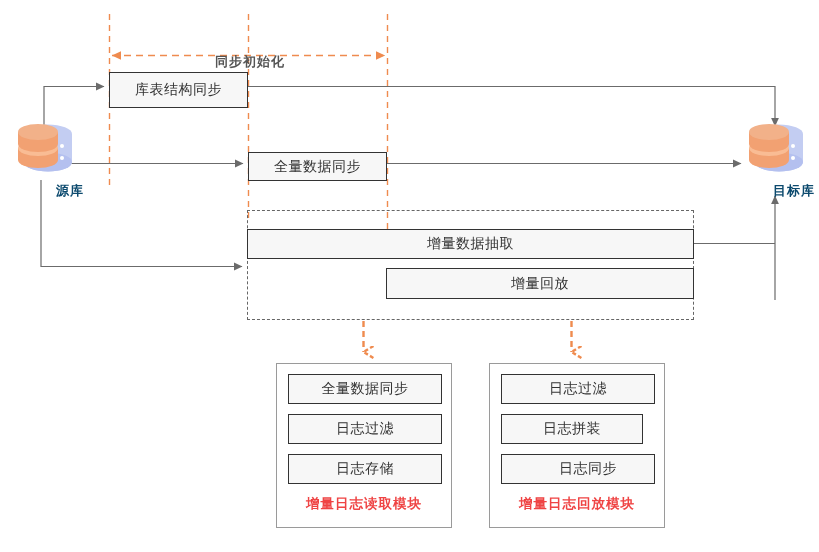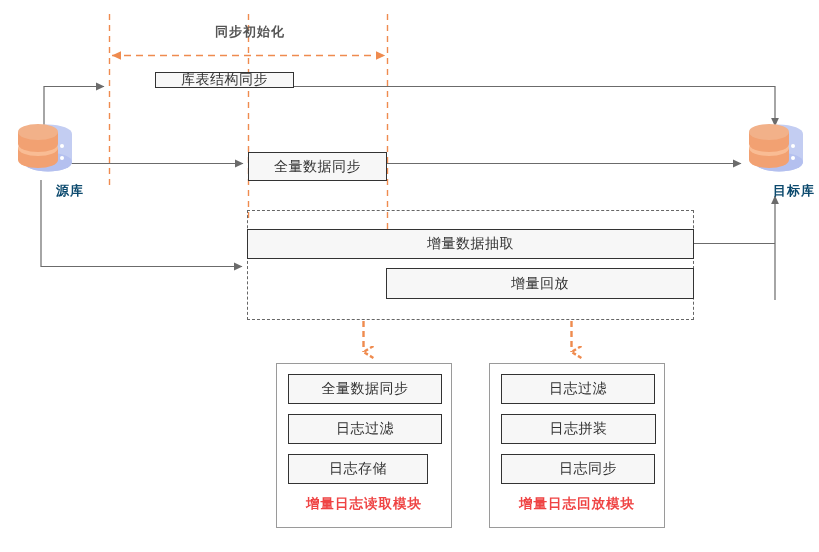--- a/index.html
+++ b/index.html
@@ -46,20 +46,21 @@
     text-align: right;
     white-space: nowrap;
   }
   .phase-label {
     position: absolute;
     color: #555555;
     font-size: 13px;
     font-weight: bold;
     letter-spacing: 1px;
     white-space: nowrap;
+    margin-top: 30px;
   }
   .module {
     position: absolute;
     box-sizing: border-box;
     border: 1px solid #9a9a9a;
     background: transparent;
   }
   .module-title {
     position: absolute;
     width: 100%;
@@ -128,21 +129,21 @@
     <g>
       <line x1="363.5" y1="321" x2="363.5" y2="352" stroke="#ef8b4f" stroke-width="2.4" stroke-dasharray="6 4" marker-end="url(#arrowOrangeOpen)"></line>
       <line x1="571.5" y1="321" x2="571.5" y2="352" stroke="#ef8b4f" stroke-width="2.4" stroke-dasharray="6 4" marker-end="url(#arrowOrangeOpen)"></line>
     </g>
   </svg>
 
   <div class="phase-label" style="left:215px; top:23px;">同步初始化</div>
 
   <div class="dotted-group" style="left:247px; top:210px; width:447px; height:110px;"></div>
 
-  <div class="node" style="left:109px; top:72px; width:139px; height:16px;margin-left:46px;">库表结构同步</div>
+  <div class="node" style="left:109px; top:72px; width:139px; height:36px;">库表结构同步</div>
 
   <div class="node" style="left:248px; top:152px; width:139px; height:29px;">全量数据同步</div>
 
   <div class="node" style="left:386px; top:268px; width:308px; height:31px;">增量回放</div>
 
   <div class="node" style="left:247px; top:229px; width:447px; height:30px;">增量数据抽取</div>
 
   <div class="db" style="left:14px; top:120px;">
     <svg viewBox="0 0 60 56" width="60" height="56">
       <g>
@@ -173,24 +174,24 @@
         <path d="M4,12 L4,24 A20,8 0 0 0 44,24 L44,12 z" fill="#f2a172"></path>
         <ellipse cx="24" cy="12" rx="20" ry="8" fill="#f2b189"></ellipse>
       </g>
     </svg>
   </div>
   <div class="dbcaption" style="left:735px; top:182px; width:80px;">目标库</div>
 
   <div class="module" style="left:276px; top:363px; width:176px; height:165px;">
     <div class="node" style="left:11px; top:10px; width:154px; height:30px;">全量数据同步</div>
     <div class="node" style="left:11px; top:50px; width:154px; height:30px;">日志过滤</div>
-    <div class="node" style="left:11px; top:90px; width:140px; height:30px;">日志存储</div>
+    <div class="node" style="left:11px; top:90px; width:154px; height:30px;">日志存储</div>
     <div class="module-title" style="top:131px;">增量日志读取模块</div>
   </div>
 
   <div class="module" style="left:489px; top:363px; width:176px; height:165px;">
     <div class="node" style="left:11px; top:10px; width:154px; height:30px;">日志过滤</div>
-    <div class="node" style="left:11px; top:50px; width:155px; height:30px;">日志拼装</div>
+    <div class="node" style="left:11px; top:50px; width:142px; height:30px;">日志拼装</div>
     <div class="node" style="left:11px; top:90px; width:154px; height:30px;padding-left:20px;">日志同步</div>
     <div class="module-title" style="top:131px;">增量日志回放模块</div>
   </div>
 
 </div>
 
 </body></html>

